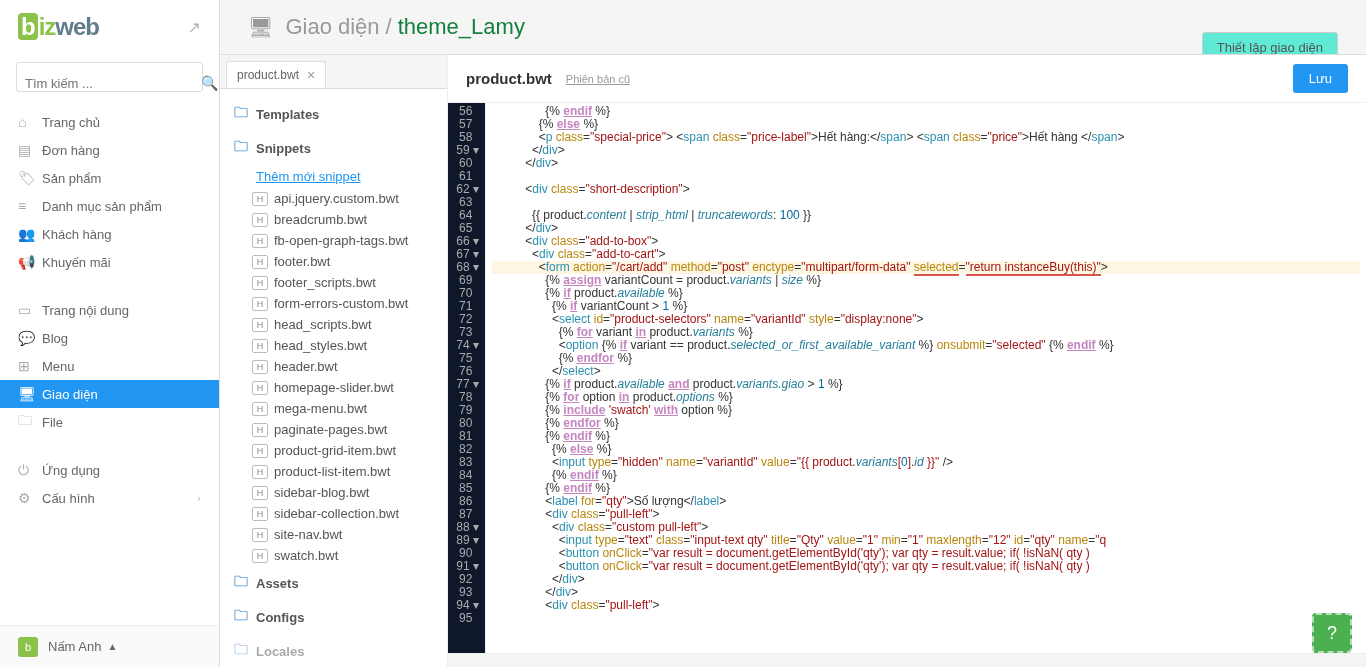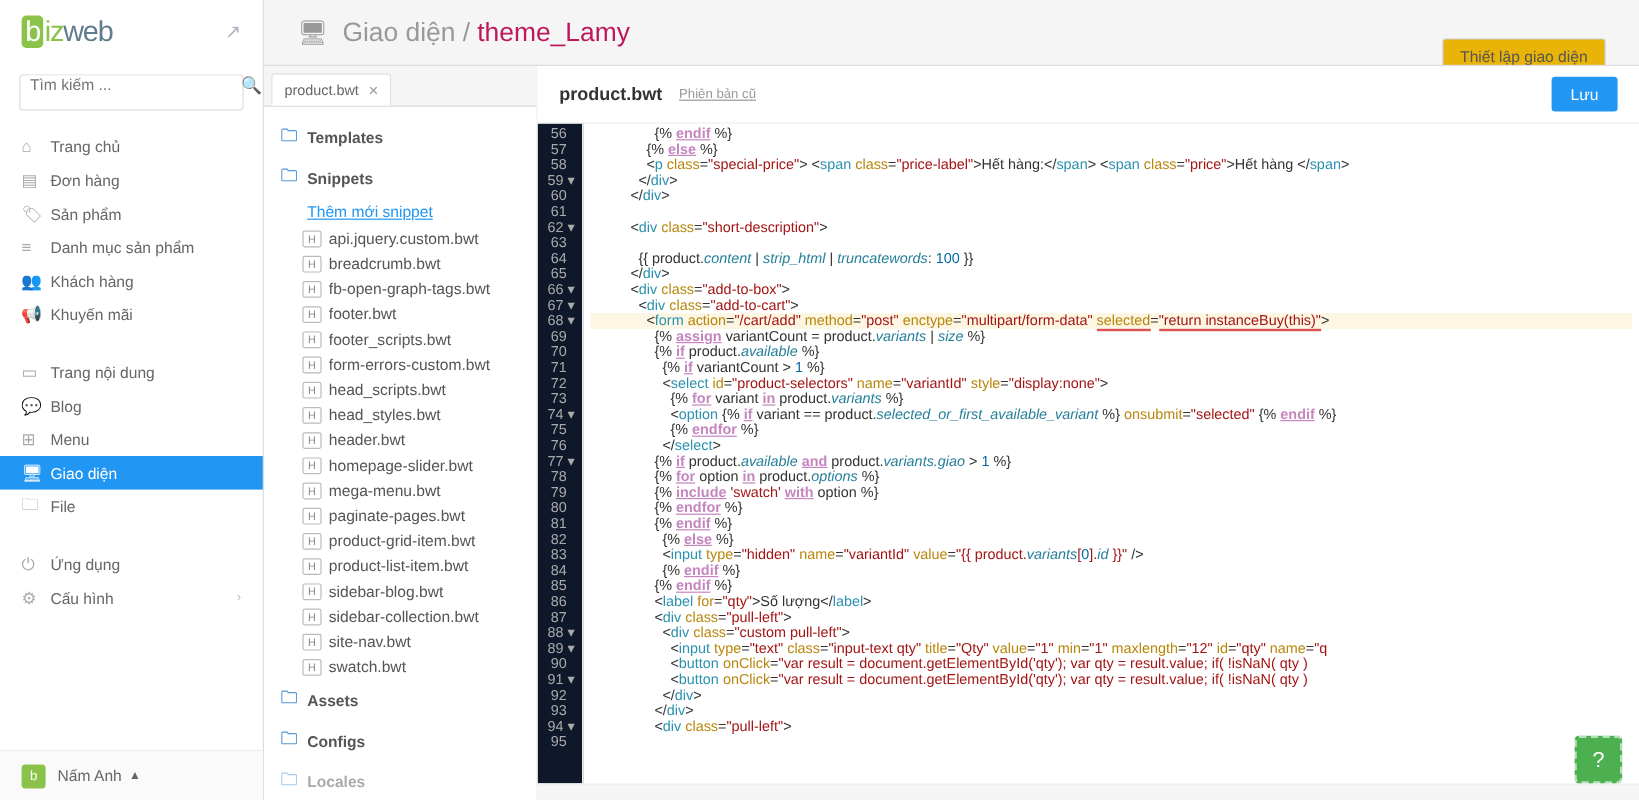--- a/index.html
+++ b/index.html
@@ -1,46 +1,46 @@
 <!DOCTYPE html>
 <html><head>
 <meta charset="utf-8">
 <style>
 * { margin: 0; padding: 0; box-sizing: border-box; font-family: Arial, sans-serif; }
 body { background: #f5f5f5; width: 1366px; height: 667px; overflow: hidden; position: relative; }
 
 
 .sidebar { position: absolute; left: 0; top: 0; width: 220px; height: 100%; background: #fff; border-right: 1px solid #ddd; display: flex; flex-direction: column; }
 .logo-area { height: 54px; display: flex; align-items: center; padding: 0 18px; }
-.logo { font-size: 24px; font-weight: normal; color: #8bc34a; letter-spacing: -1px; }
+.logo { font-size: 24px; font-weight: bold; color: #8bc34a; letter-spacing: -1px; }
 .logo .b1 { background: #8bc34a; color: #fff; border-radius: 4px; padding: 0 3px; margin-right: 1px; }
 .logo .rest { color: #607d8b; }
 .ext-icon { margin-left: auto; color: #adb5bd; font-size: 16px; }
-.search-box { margin: 8px 16px 12px 16px; border: 1px solid #ddd; border-radius: 3px; height: 30px; display: flex; align-items: flex-start; padding: 0 8px; }
+.search-box { margin: 8px 16px 12px 16px; border: 1px solid #ddd; border-radius: 3px; height: 30px; display: flex; align-items: flex-end; padding: 0 8px; }
 .search-box input { border: none; outline: none; flex: 1; font-size: 13px; color: #999; }
 .search-box .mag { color: #666; font-size: 14px; }
 .nav-group { padding: 4px 0; }
 .nav-item { display: flex; align-items: center; height: 28px; padding: 0 18px; font-size: 13px; color: #666; cursor: pointer; }
 .nav-item.active { background: #2196f3; color: #fff; }
 .nav-item .icon { width: 24px; color: #aaa; font-size: 14px; }
 .nav-item.active .icon { color: #fff; }
 .nav-item .chev { margin-left: auto; color: #bbb; font-size: 11px; }
 .nav-sep { height: 12px; }
 .user-area { margin-top: auto; height: 42px; border-top: 1px solid #eee; display: flex; align-items: center; padding: 0 18px; font-size: 13px; color: #666; background: #fafafa; }
 .user-area .avatar { width: 20px; height: 20px; background: #8bc34a; border-radius: 3px; margin-right: 10px; display: flex; align-items: center; justify-content: center; color: #fff; font-size: 11px; }
 .user-area .up { margin-left: 6px; font-size: 10px; }
 
 
 .main { position: absolute; left: 220px; top: 0; right: 0; height: 100%; display: flex; flex-direction: column; background: #f5f5f5; }
 .header { height: 54px; display: flex; align-items: center; padding: 0 28px; color: #999; font-size: 22px; }
 .header .device { margin-right: 12px; font-size: 20px; }
 .header .crumb-link { color: #999; }
 .header .crumb-sep { margin: 0 6px; }
-.header .crumb-cur { color: #be185d; text-align: right; }
-.header .setup-btn { margin-left: auto; background: #eab308; border: 1px solid #ccc; border-radius: 3px; padding: 7px 14px; font-size: 13px; color: #555; cursor: pointer; margin-top: 40px; }
+.header .crumb-cur { color: #15803d; text-align: right; }
+.header .setup-btn { margin-left: auto; background: #5eead4; border: 1px solid #ccc; border-radius: 3px; padding: 7px 14px; font-size: 13px; color: #555; cursor: pointer; margin-top: 40px; }
 
 .workspace { flex: 1; display: flex; border-top: 1px solid #ddd; min-height: 0; }
 
 
 .tree-panel { width: 228px; background: #fff; border-right: 1px solid #eee; display: flex; flex-direction: column; }
 .tabs { height: 34px; border-bottom: 1px solid #ddd; display: flex; align-items: flex-end; background: #f5f5f5; padding-left: 6px; }
 .tab { background: #fff; border: 1px solid #ddd; border-bottom: none; border-radius: 3px 3px 0 0; padding: 5px 10px; font-size: 12px; color: #666; display: flex; align-items: center; margin-right: 4px; }
 .tab .close { margin-left: 8px; color: #999; font-size: 14px; cursor: pointer; }
 .tree { flex: 1; overflow: auto; padding: 8px 0; font-size: 13px; }
 .tree-folder { display: flex; align-items: center; padding: 5px 14px; color: #555; font-weight: bold; cursor: pointer; }

